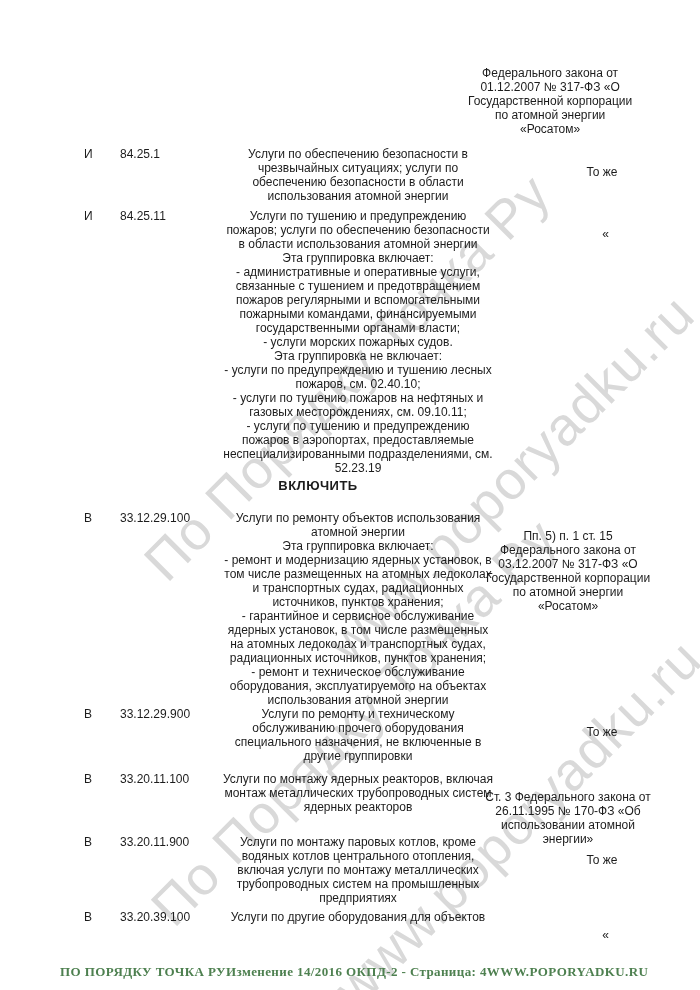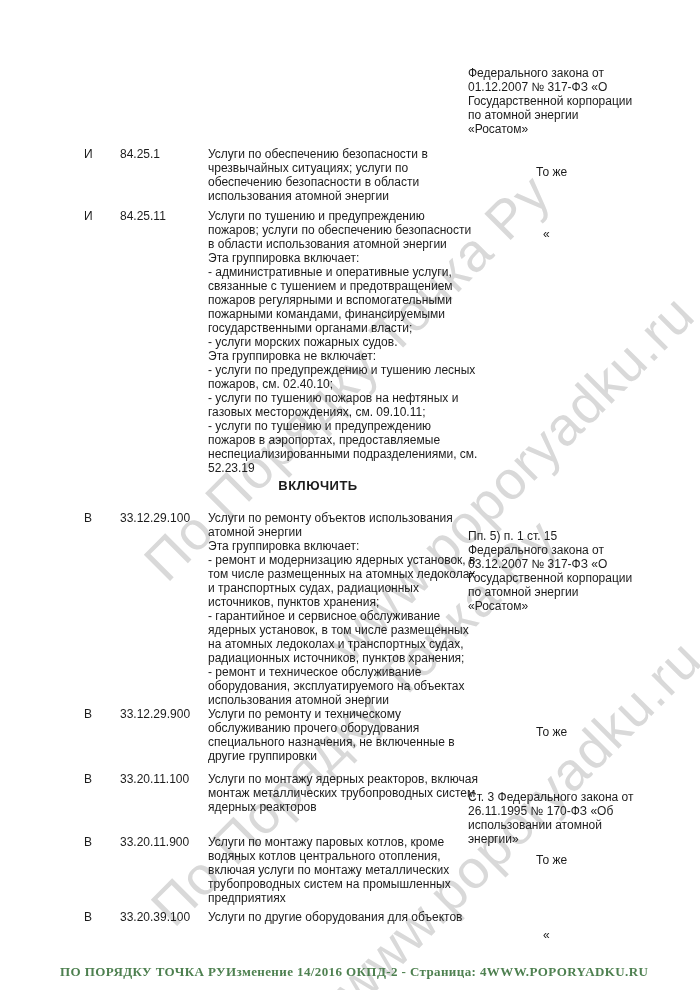--- a/index.html
+++ b/index.html
@@ -22,21 +22,21 @@
     font-size: 54px;
     line-height: 1;
     letter-spacing: 1px;
     white-space: pre;
     pointer-events: none;
   }
   .wm-tile-1 { left: 58px;  top: 475px; }
   .wm-tile-2 { left: 65px;  top: 820px; }
   .wm .wm-l2 { margin-top: 25px; margin-left: 72px; }
   
-  .pre { white-space: pre; }
+  .pre { white-space: pre; text-align: center; }
   .ref-note {
     position: absolute;
     left: 468px; top: 66px;
     font-size: 12px; line-height: 14px;
   }
   .row { position: absolute; left: 0; width: 700px; }
   .cell-letter { position: absolute; left: 84px;  top: 0; font-size: 12px; line-height: 14px; }
   .cell-code   { position: absolute; left: 120px; top: 0; font-size: 12px; line-height: 14px; text-align: center; }
   .cell-desc   { position: absolute; left: 208px; top: 0; font-size: 12px; line-height: 14px; width: 300px; }
   .cell-basis  { position: absolute; left: 468px; top: 18px; font-size: 12px; line-height: 14px; width: 200px; }

